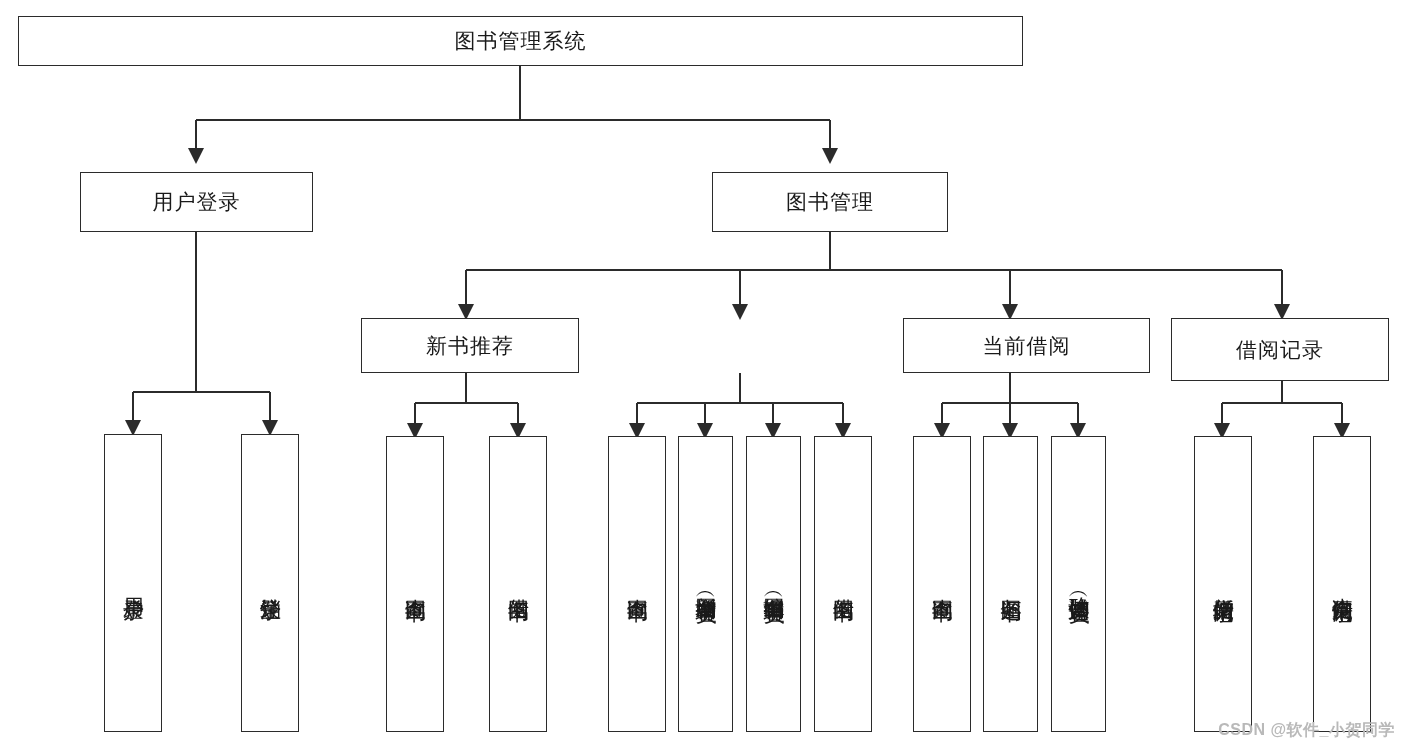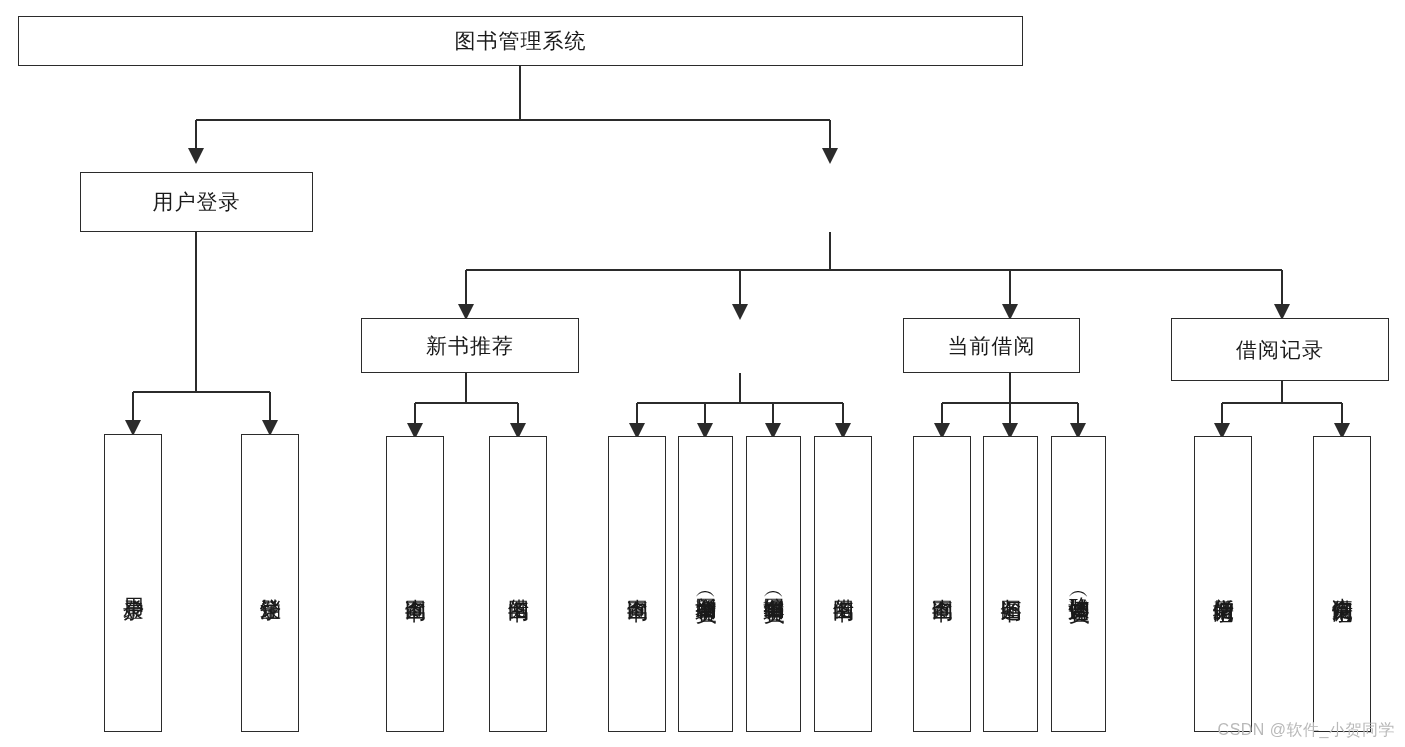--- a/index.html
+++ b/index.html
@@ -54,20 +54,21 @@
     white-space: pre-line;
   }
   .watermark {
     position: absolute;
     right: 10px;
     bottom: 6px;
     font-size: 16px;
     color: #b9b9b9;
     letter-spacing: 0.5px;
     white-space: nowrap;
+    font-weight: bold;
   }
 </style>
 </head>
 <body>
 
 <div id="stage">
 
   <svg id="wires" viewBox="0 0 1405 747">
     <defs>
       <marker id="arrow" markerWidth="10" markerHeight="10" refX="5" refY="5" orient="auto" markerUnits="strokeWidth">
@@ -118,25 +119,28 @@
     </g>
   </svg>
 
   <div class="node h" style="left:18px; top:16px; width:1005px; height:50px;">
     <span>图书管理系统</span>
   </div>
 
   <div class="node h" style="left:80px; top:172px; width:233px; height:60px;">
     <span>用户登录</span>
   </div>
+  <div class="node h" style="left:712px; top:172px; width:236px; height:60px;">
+    <span>图书管理</span>
+  </div>
 
   <div class="node h" style="left:361px; top:318px; width:218px; height:55px;">
     <span>新书推荐</span>
   </div>
-  <div class="node h" style="left:903px; top:318px; width:177px; height:55px;">
+  <div class="node h" style="left:903px; top:318px; width:247px; height:55px;">
     <span>当前借阅</span>
   </div>
   <div class="node h" style="left:1171px; top:318px; width:218px; height:63px;">
     <span>借阅记录</span>
   </div>
 
   <div class="node v" style="left:104px; top:434px; width:58px; height:298px;">
     <span class="vtext">用户登录</span>
   </div>
   <div class="node v" style="left:241px; top:434px; width:58px; height:298px;">

